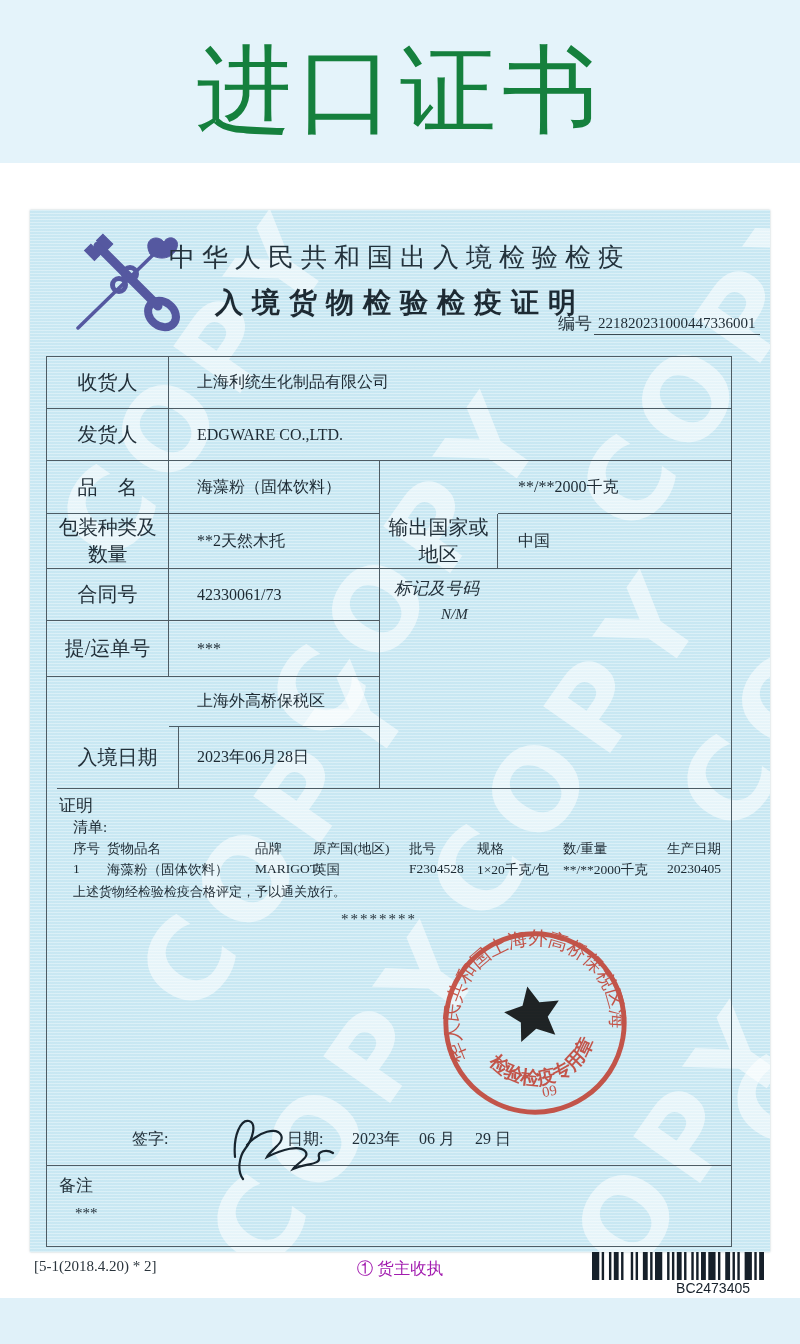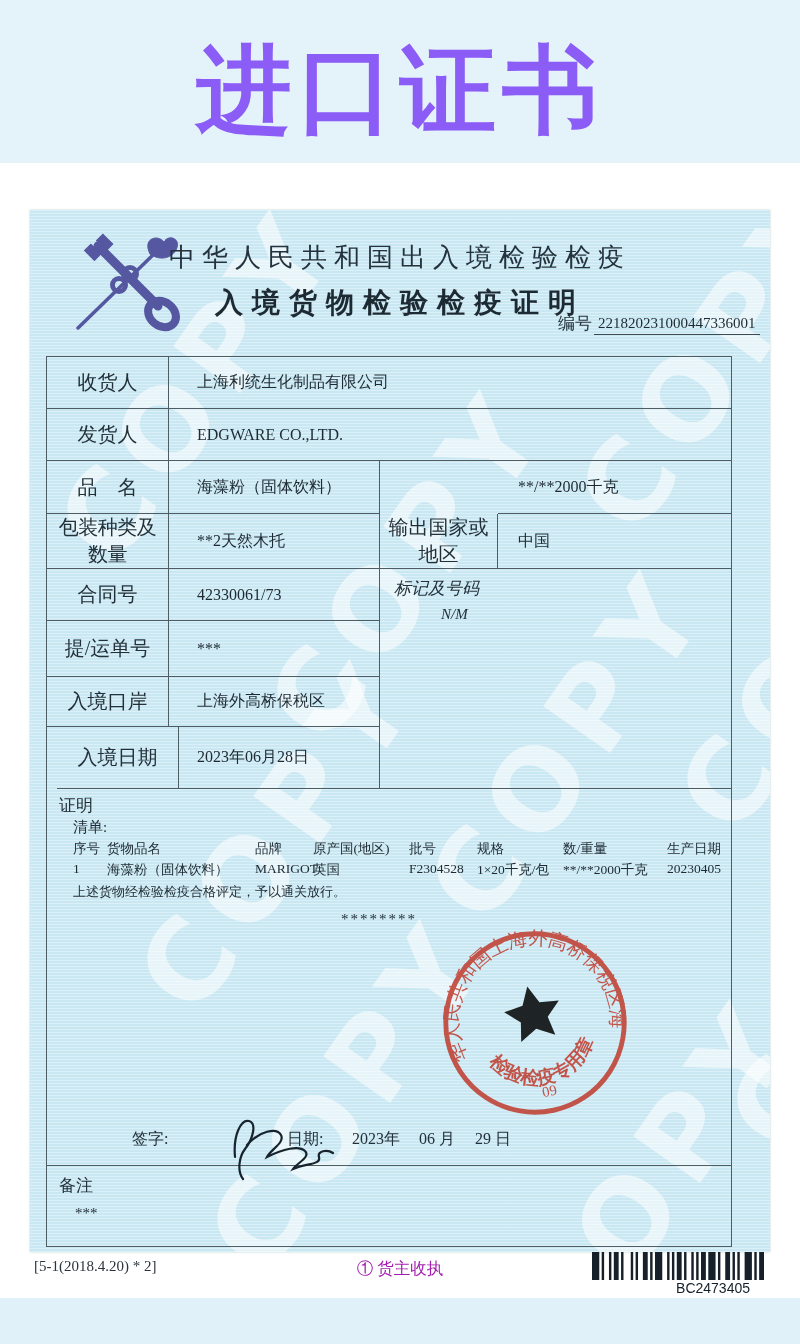--- a/index.html
+++ b/index.html
@@ -2,22 +2,22 @@
 <html><head>
 <meta charset="utf-8">
 <style>
   html,body{margin:0;padding:0;}
   .page{position:relative;width:800px;height:1344px;background:#ffffff;overflow:hidden;
         font-family:"Liberation Serif","DejaVu Serif",serif;color:#1d2a33;}
 
   
   .title-strip{position:absolute;left:0;top:0;width:800px;height:163px;background:#e4f3fa;
                display:flex;align-items:center;justify-content:center;}
-  .page-title{font-family:"Liberation Sans","DejaVu Sans",sans-serif;font-weight:700;
-              font-size:96px;letter-spacing:6px;color:#8b5cf6;line-height:1;margin-top:16px;}
+  .page-title{font-family:"Liberation Sans","DejaVu Sans",sans-serif;font-weight:400;
+              font-size:96px;letter-spacing:6px;color:#15803d;line-height:1;margin-top:16px;}
 
   
   .paper{position:absolute;left:30px;top:210px;width:740px;height:1042px;
          background:#cdeaf4;
          background-image:repeating-linear-gradient(180deg,rgba(255,255,255,.28) 0 1px,rgba(180,220,235,.18) 1px 3px);
          overflow:hidden;box-shadow:0 0 2px rgba(120,150,160,.5);}
   .wm{position:absolute;font-family:"DejaVu Sans",sans-serif;font-weight:700;font-size:112px;
       letter-spacing:14px;color:rgba(255,255,255,.55);transform:rotate(-55deg);z-index:0;white-space:nowrap;}
 
   .hdr-org{position:absolute;left:0;width:740px;top:30px;text-align:center;font-size:26px;
@@ -144,21 +144,20 @@
       <div class="cell val br bb" style="left:122px;top:212px;width:211px;height:52px;">42330061/73</div>
 
       <div class="cell bb marks-cell" style="left:333px;top:212px;width:351px;height:220px;font-style:italic;">
         <div>标记及号码</div>
         <div class="marks-val">N/M</div>
       </div>
 
       <div class="cell lbl br bb" style="left:0;top:264px;width:122px;height:56px;">提/运单号</div>
       <div class="cell val br bb" style="left:122px;top:264px;width:211px;height:56px;">***</div>
 
-      <div class="cell lbl br bb" style="left:0;top:320px;width:122px;height:50px;">入境口岸</div>
       <div class="cell val br bb" style="left:122px;top:320px;width:211px;height:50px;">上海外高桥保税区</div>
 
       <div class="cell lbl br bb" style="left:10px;top:370px;width:122px;height:62px;">入境日期</div>
       <div class="cell val br bb" style="left:122px;top:370px;width:211px;height:62px;">2023年06月28日</div>
 
       <div class="cell bb cert" style="left:0;top:432px;width:684px;height:377px;">
         <div class="c-title">证明</div>
         <div class="c-list">清单:</div>
 
         <div class="lgrid">

